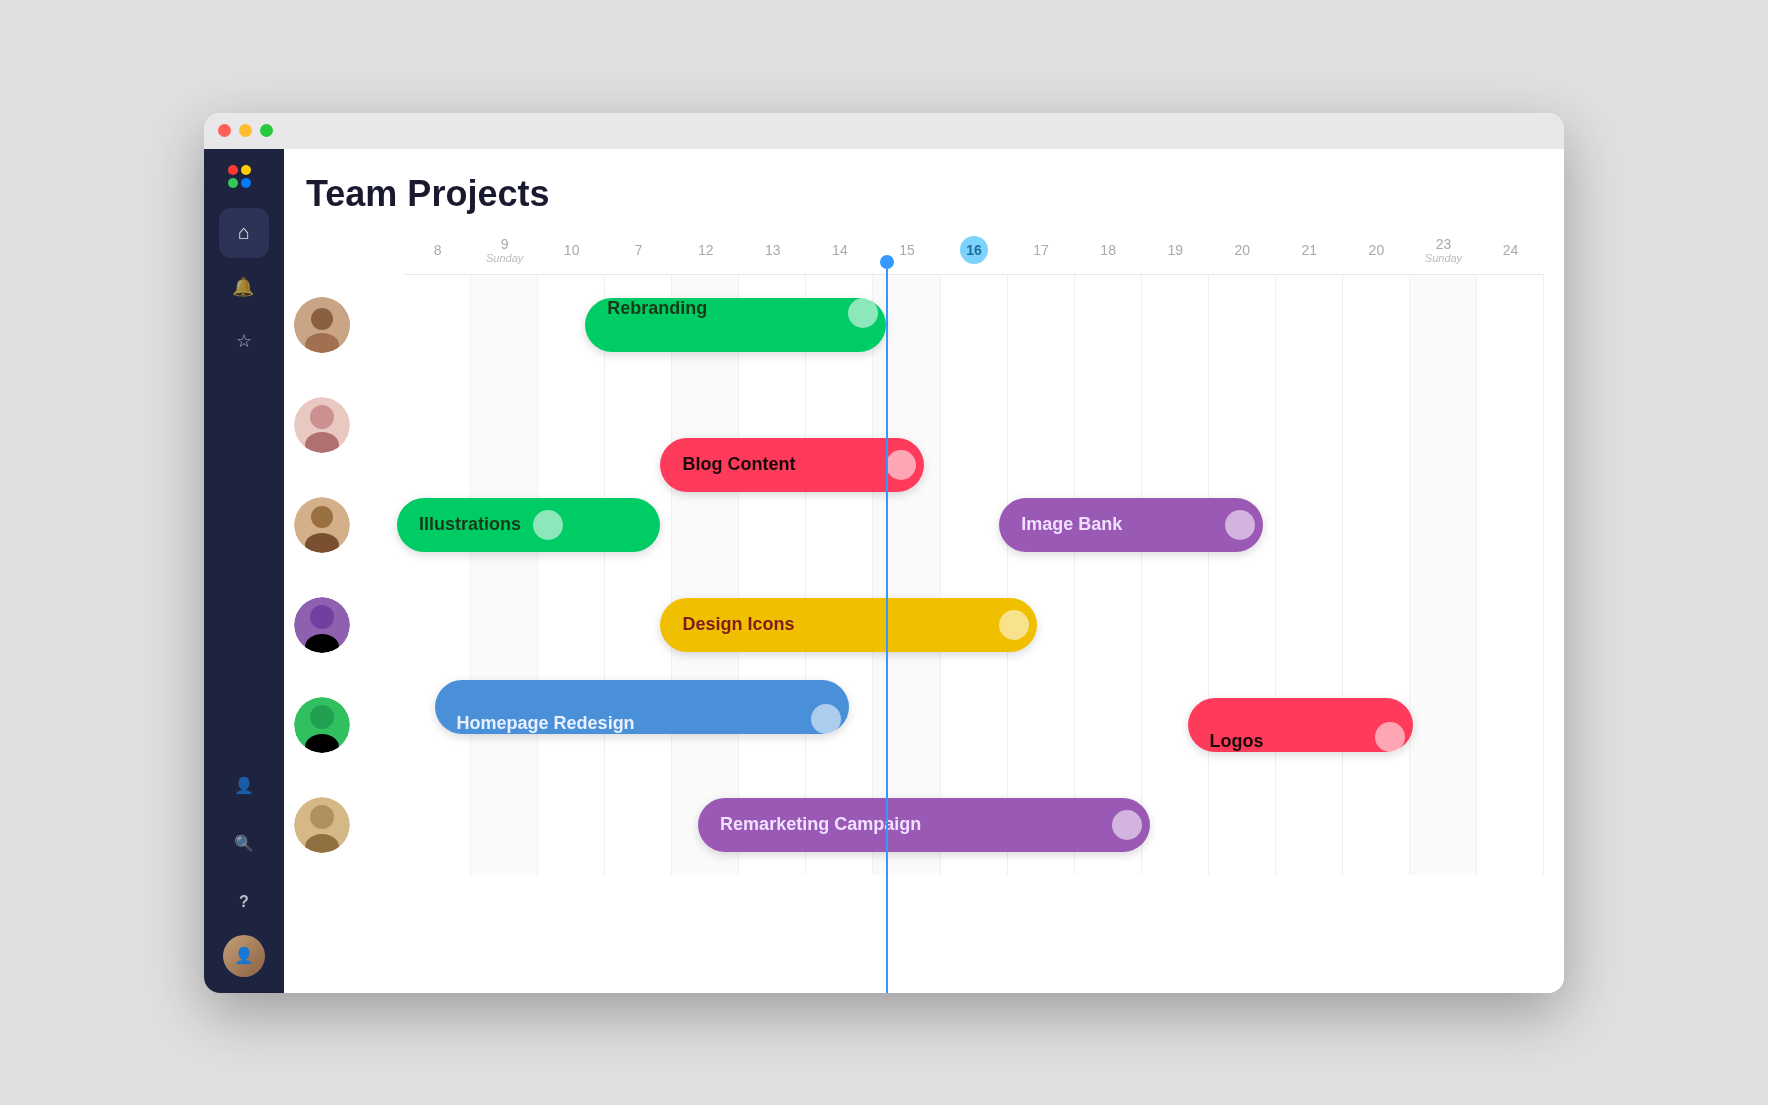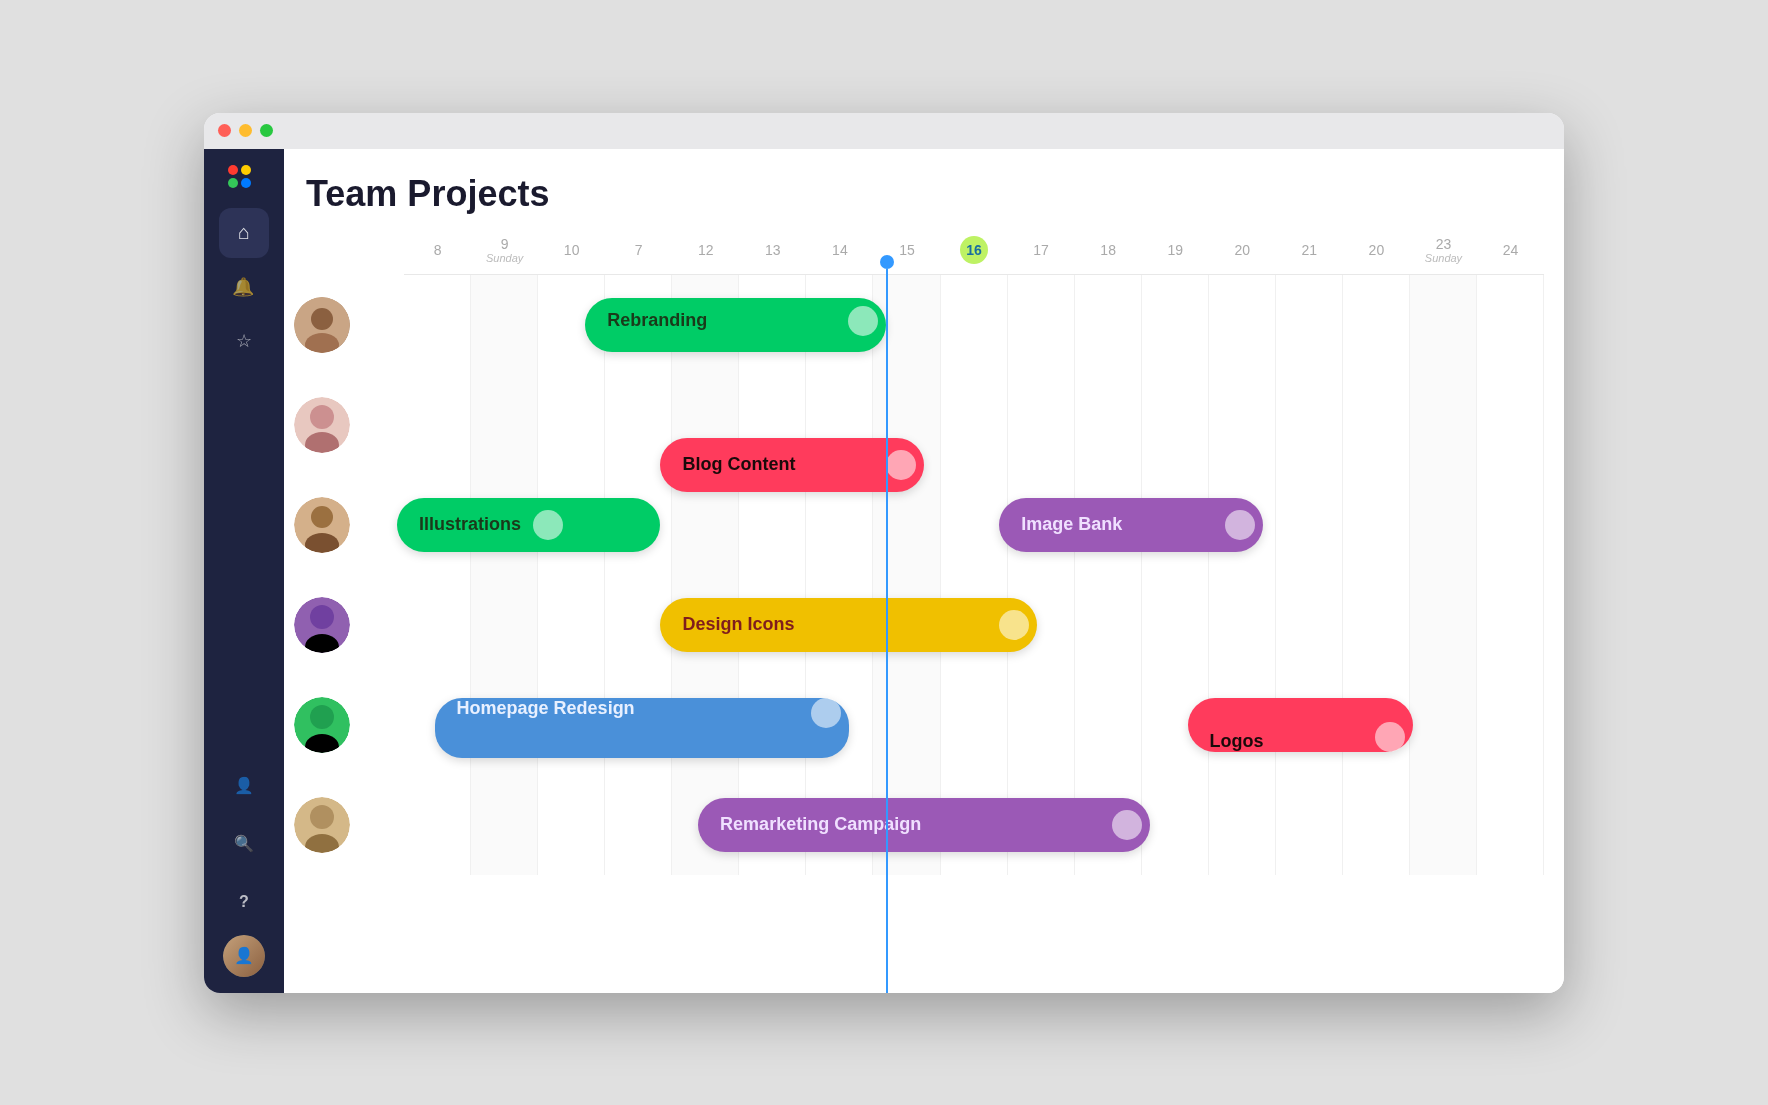--- a/index.html
+++ b/index.html
@@ -248,21 +248,21 @@
           <div class="gantt-day">
               <span class="day-num">13</span>
             </div>
           <div class="gantt-day">
               <span class="day-num">14</span>
             </div>
           <div class="gantt-day">
               <span class="day-num">15</span>
             </div>
           <div class="gantt-day today">
-            <span class="day-num" style="background:#bef264;color:#1a6fa0;border-radius:50%;width:28px;height:28px;display:flex;align-items:center;justify-content:center;font-weight:700;">16</span>
+            <span class="day-num" style="background:#7dd3fc;color:#1a6fa0;border-radius:50%;width:28px;height:28px;display:flex;align-items:center;justify-content:center;font-weight:700;">16</span>
           </div>
           <div class="gantt-day">
               <span class="day-num">17</span>
             </div>
           <div class="gantt-day">
               <span class="day-num">18</span>
             </div>
           <div class="gantt-day">
               <span class="day-num">19</span>
             </div>
@@ -469,41 +469,41 @@
                     <circle cx="28" cy="20" r="12" fill="#b09060"></circle>
                     <ellipse cx="28" cy="50" rx="17" ry="13" fill="#907040"></ellipse>
                   </svg>
               </div>
             </div>
           </div>
 
         </div>
 
         <div id="tasks-overlay" style="position:absolute;top:48px;left:0;right:0;bottom:0;pointer-events:none;">
-        <div style="position: absolute; left: 23.5294%; width: 23.5294%; top: 23px; height: 54px; border-radius: 27px; background: rgb(0, 204, 102); display: flex; align-items: center; justify-content: space-between; padding: 0px 8px 8px 22px; cursor: pointer; pointer-events: all; box-shadow: rgba(0, 0, 0, 0.15) 0px 3px 10px;">
+        <div style="position: absolute; left: 23.5294%; width: 23.5294%; top: 23px; height: 54px; border-radius: 27px; background: rgb(0, 204, 102); display: flex; justify-content: space-between; padding: 0px 8px 8px 22px; cursor: pointer; pointer-events: all; box-shadow: rgba(0, 0, 0, 0.15) 0px 3px 10px;">
               <span style="font-size: 18px; font-weight: 700; color: rgb(26, 58, 26); white-space: nowrap;">Rebranding</span>
               <div style="width: 30px; height: 30px; border-radius: 50%; background: rgba(255, 255, 255, 0.55); flex-shrink: 0; margin-left: 12px;"></div>
             </div>
             <div style="position: absolute; left: 29.4118%; width: 20.5882%; top: 123px; height: 54px; border-radius: 27px; background: rgb(255, 59, 92); display: flex; align-items: center; justify-content: space-between; padding: 0px 8px 0px 22px; cursor: pointer; pointer-events: all; box-shadow: rgba(0, 0, 0, 0.15) 0px 3px 10px; margin-top: 40px;">
               <span style="font-size: 18px; font-weight: 700; color: rgb(26, 10, 10); white-space: nowrap;">Blog Content</span>
               <div style="width: 30px; height: 30px; border-radius: 50%; background: rgba(255, 255, 255, 0.55); flex-shrink: 0; margin-left: 12px;"></div>
             </div>
             <div style="position: absolute; left: 8.82353%; width: 20.5882%; top: 223px; height: 54px; border-radius: 27px; background: rgb(0, 204, 102); display: flex; align-items: center; justify-content: flex-start; padding: 0px 8px 0px 22px; cursor: pointer; pointer-events: all; box-shadow: rgba(0, 0, 0, 0.15) 0px 3px 10px;">
               <span style="font-size: 18px; font-weight: 700; color: rgb(26, 58, 26); white-space: nowrap;">Illustrations</span>
               <div style="width: 30px; height: 30px; border-radius: 50%; background: rgba(255, 255, 255, 0.55); flex-shrink: 0; margin-left: 12px;"></div>
             </div>
             <div style="position: absolute; left: 55.8824%; width: 20.5882%; top: 223px; height: 54px; border-radius: 27px; background: rgb(155, 89, 182); display: flex; align-items: center; justify-content: space-between; padding: 0px 8px 0px 22px; cursor: pointer; pointer-events: all; box-shadow: rgba(0, 0, 0, 0.15) 0px 3px 10px;">
               <span style="font-size: 18px; font-weight: 700; color: rgb(240, 224, 255); white-space: nowrap;">Image Bank</span>
               <div style="width: 30px; height: 30px; border-radius: 50%; background: rgba(255, 255, 255, 0.55); flex-shrink: 0; margin-left: 12px;"></div>
             </div>
             <div style="position: absolute; left: 29.4118%; width: 29.4118%; top: 323px; height: 54px; border-radius: 27px; background: rgb(240, 192, 0); display: flex; align-items: center; justify-content: space-between; padding: 0px 8px 0px 22px; cursor: pointer; pointer-events: all; box-shadow: rgba(0, 0, 0, 0.15) 0px 3px 10px;">
               <span style="font-size: 18px; font-weight: 700; color: #7f1d1d; white-space: nowrap;">Design Icons</span>
               <div style="width: 30px; height: 30px; border-radius: 50%; background: rgba(255, 255, 255, 0.55); flex-shrink: 0; margin-left: 12px;"></div>
             </div>
-            <div style="position: absolute; left: 11.7647%; width: 32.3529%; top: 423px; height: 60px; border-radius: 27px; background: rgb(74, 144, 217); display: flex; align-items: flex-start; justify-content: space-between; padding: 0px 8px 0px 22px; cursor: pointer; pointer-events: all; box-shadow: rgba(0, 0, 0, 0.15) 0px 3px 10px;">
+            <div style="position: absolute; left: 11.7647%; width: 32.3529%; top: 405px; height: 54px; border-radius: 27px; background: rgb(74, 144, 217); display: flex; align-items: flex-end; justify-content: space-between; padding: 0px 8px 0px 22px; cursor: pointer; pointer-events: all; box-shadow: rgba(0, 0, 0, 0.15) 0px 3px 10px;">
               <span style="font-size: 18px; font-weight: 700; color: rgb(232, 240, 255); white-space: nowrap;">Homepage Redesign</span>
               <div style="width: 30px; height: 30px; border-radius: 50%; background: rgba(255, 255, 255, 0.55); flex-shrink: 0; margin-left: 12px;"></div>
             </div>
             <div style="position: absolute; left: 70.5882%; width: 17.6471%; top: 423px; height: 54px; border-radius: 27px; background: rgb(255, 59, 92); display: flex; align-items: flex-end; justify-content: space-between; padding: 0px 8px 0px 22px; cursor: pointer; pointer-events: all; box-shadow: rgba(0, 0, 0, 0.15) 0px 3px 10px;">
               <span style="font-size: 18px; font-weight: 700; color: rgb(26, 10, 10); white-space: nowrap;">Logos</span>
               <div style="width: 30px; height: 30px; border-radius: 50%; background: rgba(255, 255, 255, 0.55); flex-shrink: 0; margin-left: 12px;"></div>
             </div>
             <div style="position: absolute; left: 32.3529%; width: 35.2941%; top: 523px; height: 54px; border-radius: 27px; background: rgb(155, 89, 182); display: flex; align-items: center; justify-content: space-between; padding: 0px 8px 0px 22px; cursor: pointer; pointer-events: all; box-shadow: rgba(0, 0, 0, 0.15) 0px 3px 10px;">
               <span style="font-size: 18px; font-weight: 700; color: rgb(240, 224, 255); white-space: nowrap;">Remarketing Campaign</span>
               <div style="width: 30px; height: 30px; border-radius: 50%; background: rgba(255, 255, 255, 0.55); flex-shrink: 0; margin-left: 12px;"></div>

